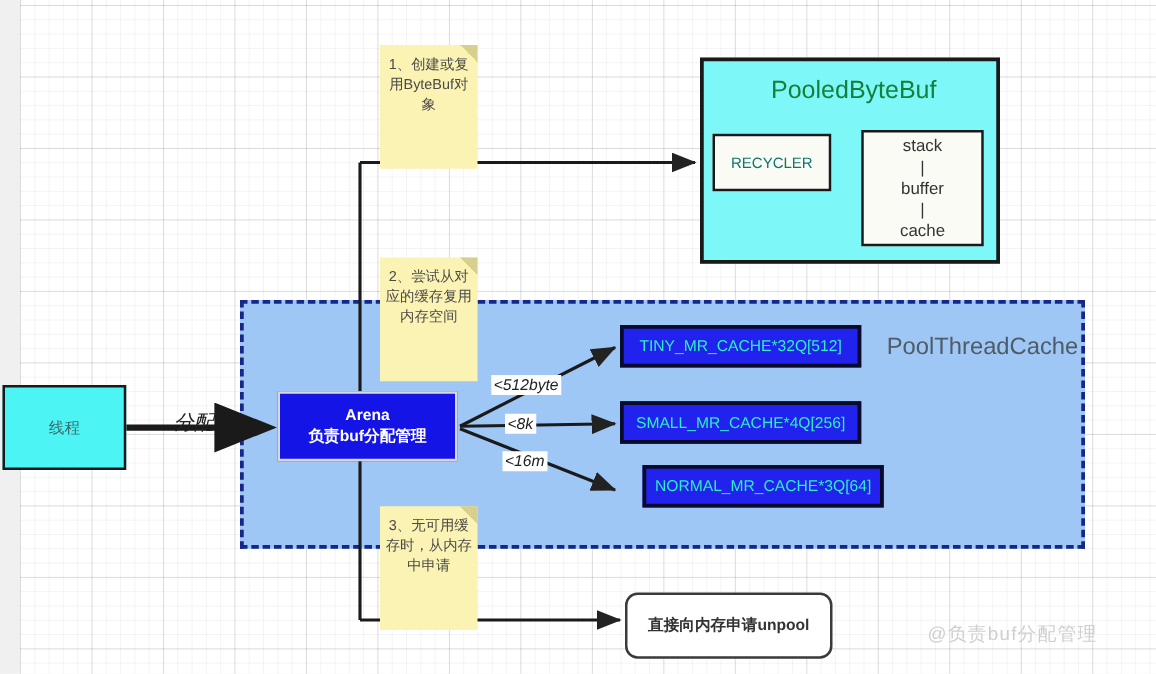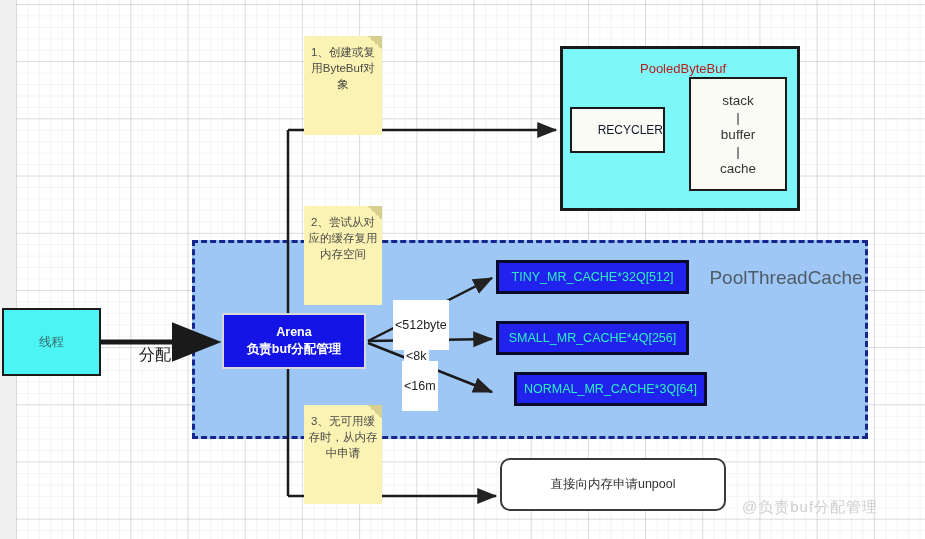--- a/index.html
+++ b/index.html
@@ -44,63 +44,63 @@
     background:#1414e6;border:2px solid #d9d9d9;
     color:#ffffff;font-size:12.5px;font-weight:bold;line-height:17px;
   }
   
   #pooled{
     left:560px;top:46px;width:240px;height:165px;
     background:#7df7f7;border:3px solid #1a1a1a;
   }
   #pooledTitle{
     position:absolute;left:0;top:12px;width:240px;text-align:center;
-    color:#b91c1c;font-size:13px;
+    color:#15803d;font-size:20px;
   }
   #recycler{
     left:570px;top:107px;width:95px;height:46px;
     background:#fbfbf6;border:2px solid #1a1a1a;
-    color:#0f172a;font-size:12px;justify-content:flex-end;
+    color:#0f766e;font-size:12px;
   }
   #sbc{
-    left:689px;top:77px;width:98px;height:114px;
+    left:689px;top:104px;width:98px;height:93px;
     background:#fbfbf6;border:2px solid #1a1a1a;
     color:#333;font-size:13.5px;line-height:17px;
   }
   
   .cachebox{
     left:496px;width:193px;height:34px;
     background:#2222ee;border:3px solid #0a0a2a;
     color:#2ef0bf;font-size:12.5px;line-height:15px;padding:0 0;
   }
   #cache0{top:260px;}
   #cache1{top:321px;text-align:right;}
   #cache2{top:372px;margin-left:18px;}
   
   #unpool{
-    left:500px;top:458px;width:226px;height:53px;
+    left:500px;top:474px;width:166px;height:53px;
     background:#ffffff;border:2px solid #3a3a3a;border-radius:10px;
-    color:#333;font-size:12.5px;
+    color:#333;font-size:12.5px;font-weight:bold;
   }
   
   .note{
     width:78px;background:#fbf3b3;color:#4a4a48;
     font-size:11.5px;line-height:16px;padding:8px 4px 0 4px;
     text-align:center;
   }
   .note .fold{
     position:absolute;right:0;top:0;width:14px;height:14px;
     background:linear-gradient(225deg,#d6cf8d 0 50%,transparent 50%);
   }
   #note1{left:304px;top:36px;height:99px;}
   #note2{left:304px;top:206px;height:99px;}
   #note3{left:304px;top:405px;height:99px;}
   
   .elabel{
-    background:#ffffff;color:#222;font-size:12.5px;padding:18px 2px;white-space:nowrap;
+    background:#ffffff;color:#222;font-size:12.5px;padding:1px 2px;white-space:nowrap;font-style:italic;
   }
   #lblAlloc{left:137px;top:327px;font-size:16px;background:transparent;color:#222;}
   #lbl512{left:393px;top:300px;}
   #lbl8k{left:404px;top:331px;}
   #lbl16m{left:402px;top:361px;}
   
   #watermark{
     left:742px;top:498px;color:#cfcfcf;font-size:15px;letter-spacing:1px;
   }
   svg#edges{position:absolute;left:0;top:0;width:925px;height:539px;overflow:visible;}

